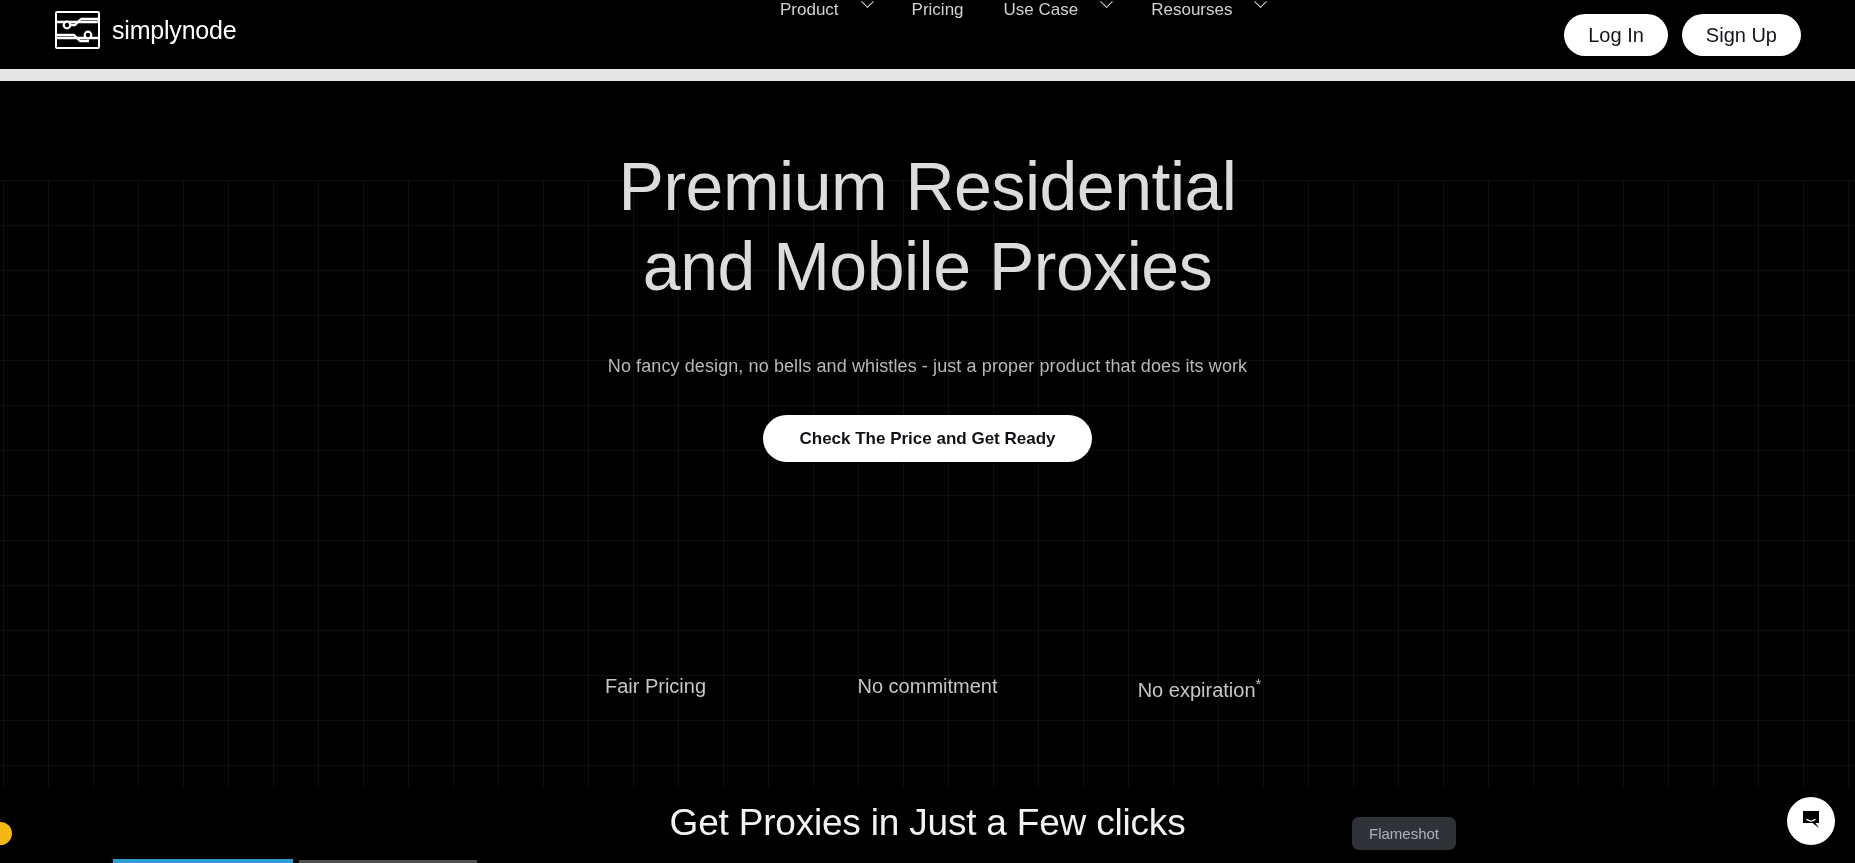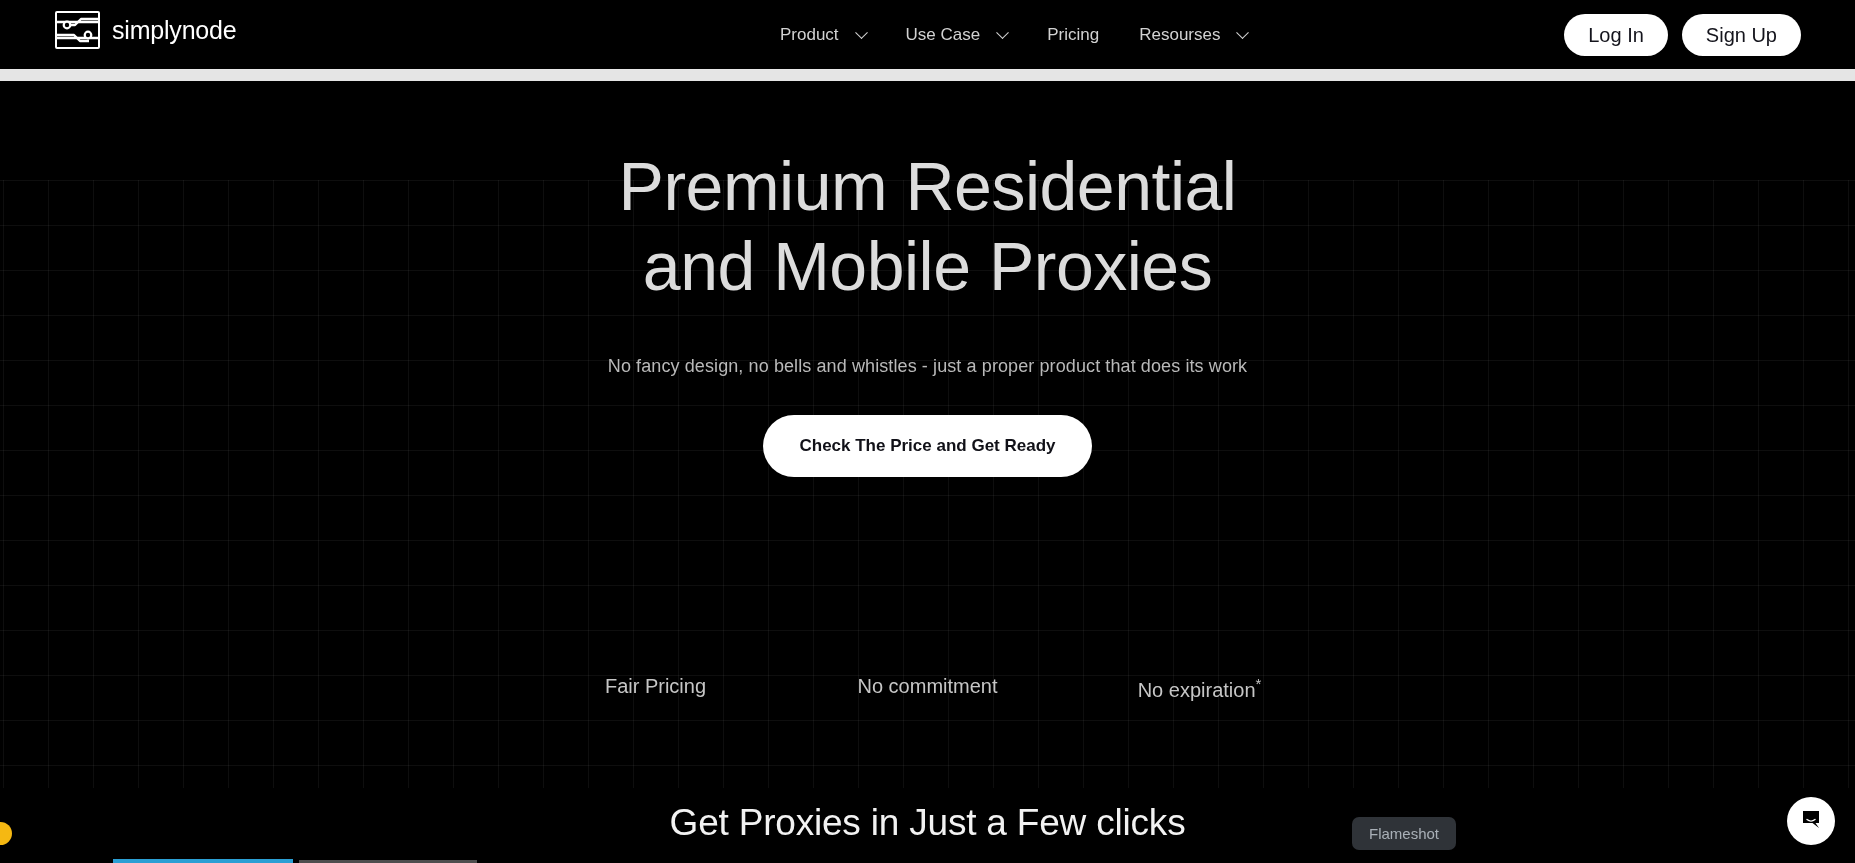--- a/index.html
+++ b/index.html
@@ -30,21 +30,21 @@
     position:relative; overflow:hidden;
   }
   .brand-mark svg { display:block; }
   .brand-name {
     color:#ffffff; font-size:25px; font-weight:400;
     letter-spacing:-0.2px; line-height:1;
   }
 
   .nav { position:absolute; left:760px; top:0; height:70px; display:flex; align-items:center; gap:0; }
   .nav-item {
-    display:flex; align-items:center; gap:18px;
+    display:flex; align-items:flex-start; gap:24px;
     color:#d2d2d2; font-size:17px; font-weight:400;
     padding:0 20px; height:70px; cursor:pointer; white-space:nowrap;
   }
   .chev {
     display:inline-block; width:9px; height:9px;
     border-right:1.8px solid #d2d2d2; border-bottom:1.8px solid #d2d2d2;
     transform:rotate(45deg) translate(-2px,-2px);
   }
 
   .auth { position:absolute; right:54px; top:14px; display:flex; gap:14px; }
@@ -97,21 +97,21 @@
     font-size:18px; font-weight:400;
     letter-spacing:0.1px;
   }
 
   .cta-wrap { margin-top:38px; display:flex; justify-content:center; }
   .cta {
     background:#ffffff; color:#111118;
     border:none; border-radius:999px;
     font-family:"Liberation Sans", sans-serif;
     font-size:17px; font-weight:700;
-    padding:0 36px; height:62px;
+    padding:0 36px; height:47px;
     display:flex; align-items:center; justify-content:center;
     cursor:pointer; white-space:nowrap;
   }
 
   .features {
     position:absolute; top:594px; left:0;
     width:1855px;
     display:flex; justify-content:center;
     gap:16px; z-index:2;
   }
@@ -194,25 +194,25 @@
       </span>
       <span class="brand-name">simplynode</span>
     </div>
 
     <nav class="nav">
       <div class="nav-item">
         <span>Product</span>
         <span class="chev"></span>
       </div>
       <div class="nav-item">
+        <span>Pricing</span>
+      </div>
+      <div class="nav-item">
         <span>Use Case</span>
         <span class="chev"></span>
-      </div>
-      <div class="nav-item">
-        <span>Pricing</span>
       </div>
       <div class="nav-item">
         <span>Resourses</span>
         <span class="chev"></span>
       </div>
     </nav>
 
     <div class="auth">
       <button class="pill">Log In</button>
       <button class="pill">Sign Up</button>

